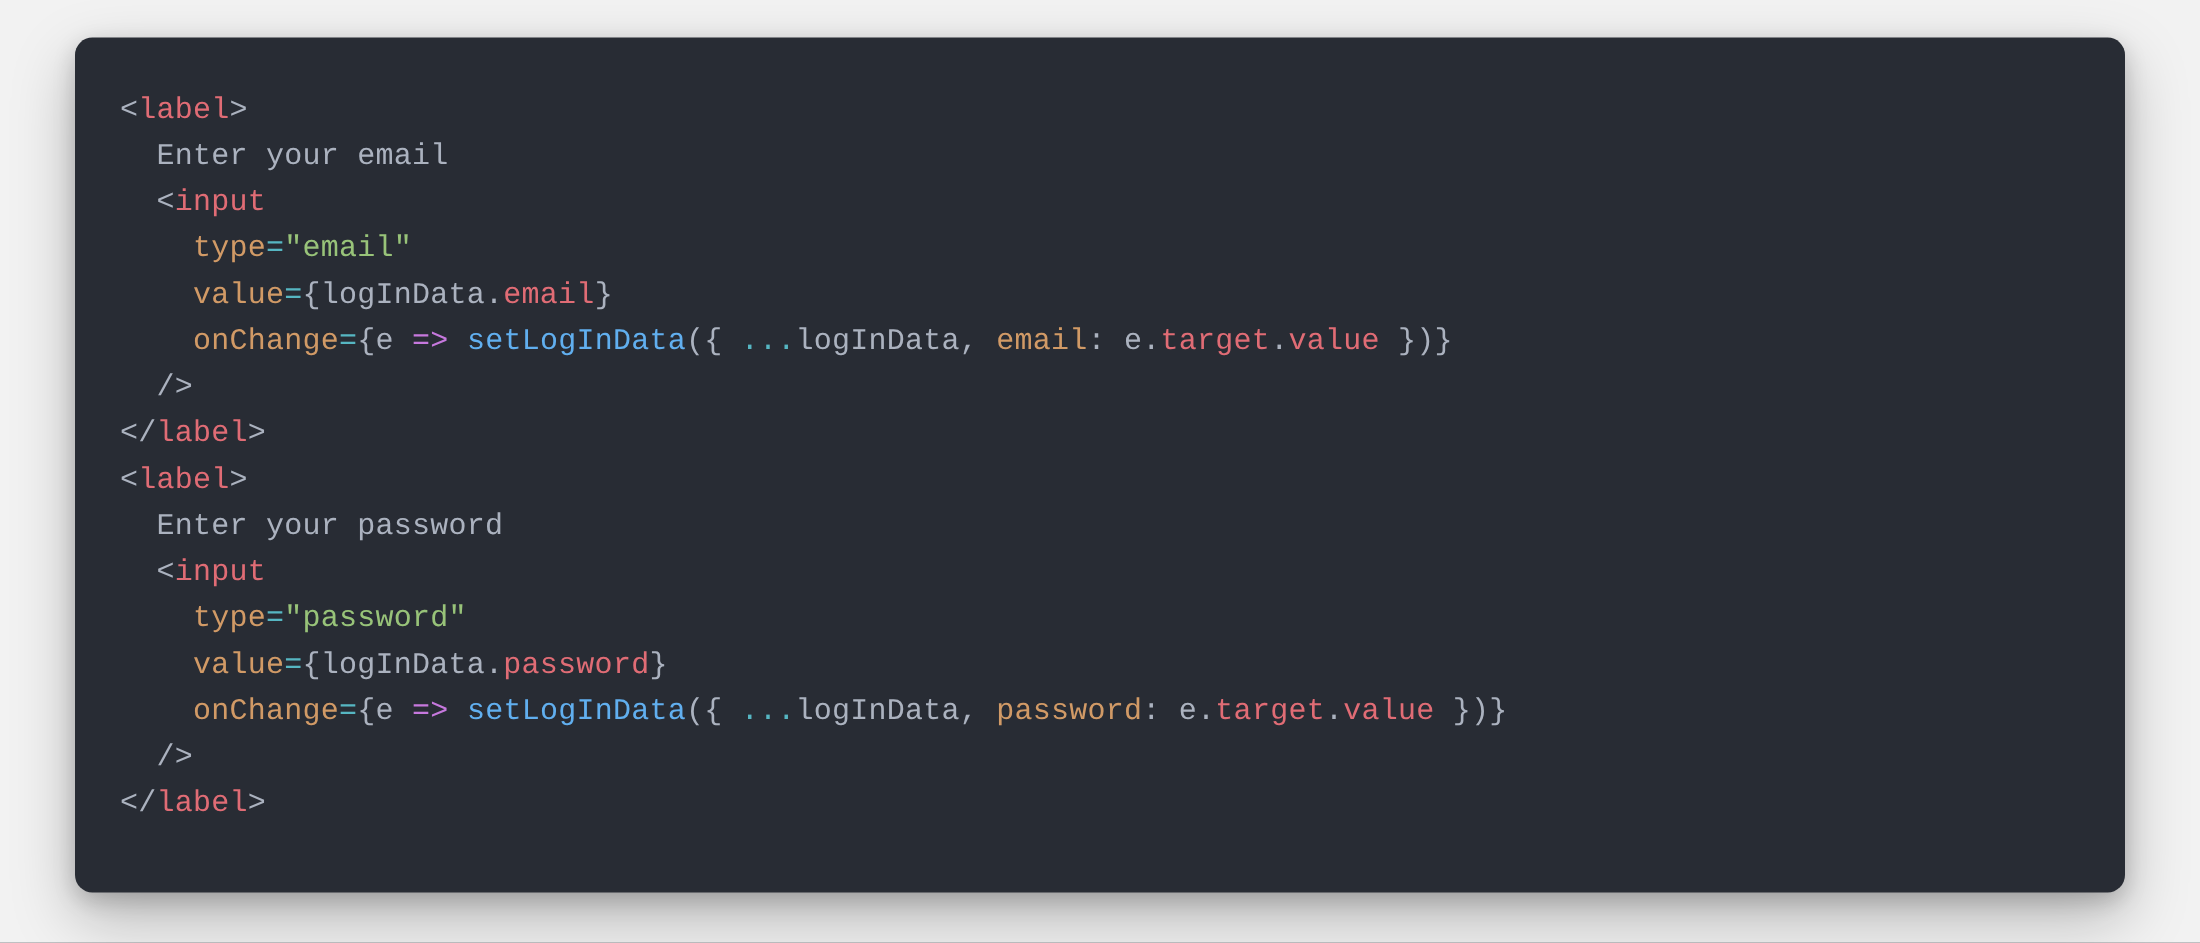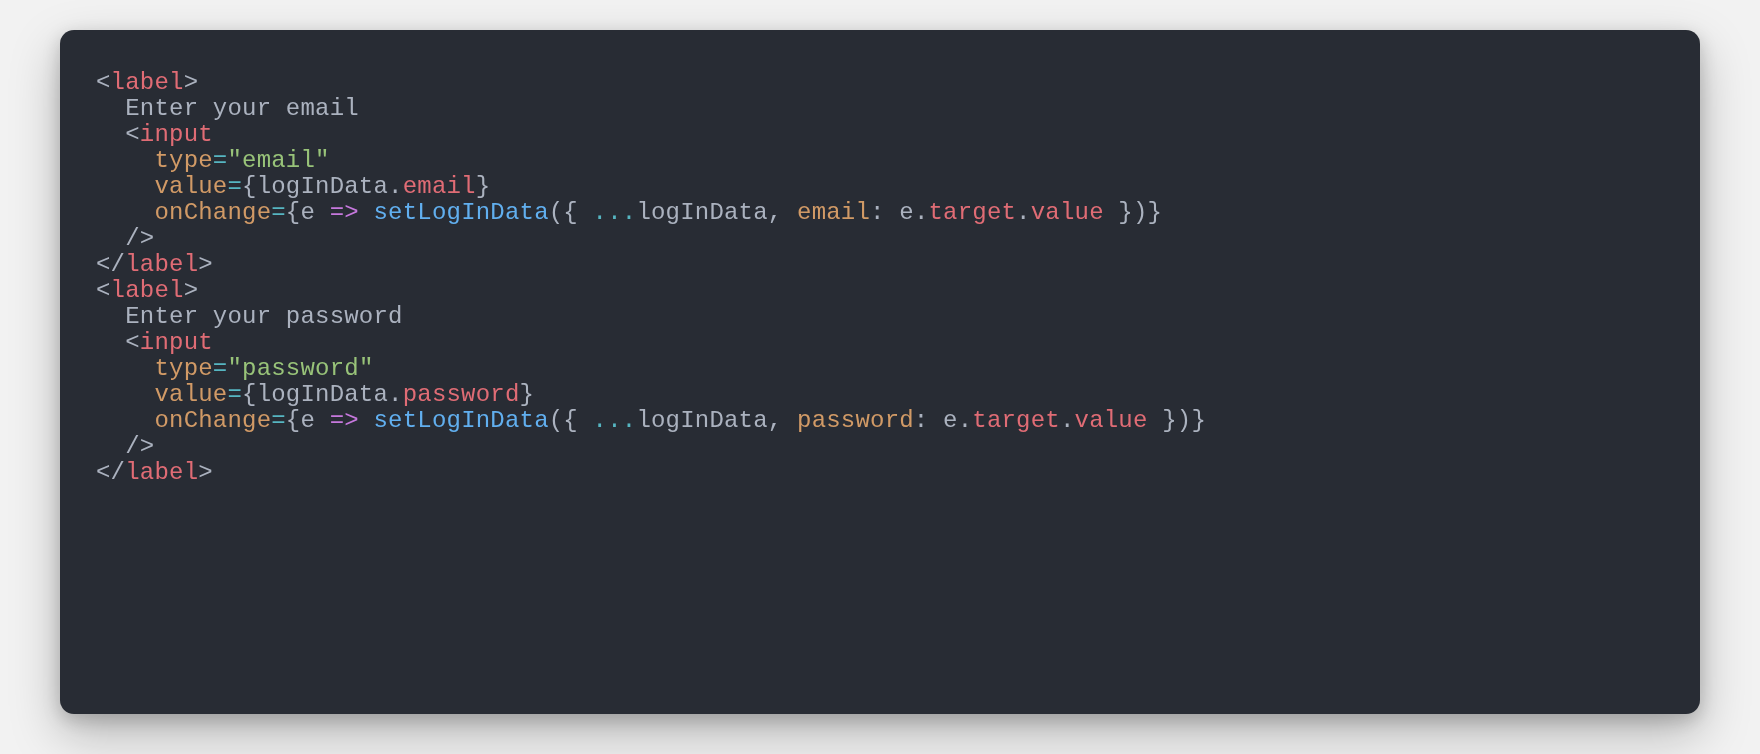--- a/index.html
+++ b/index.html
@@ -24,21 +24,21 @@
     padding: 40px 36px;
     box-sizing: border-box;
     height: 100%;
     overflow: hidden;
   }
   pre {
     margin: 0;
     white-space: pre;
     font-family: inherit;
     font-size: 24px;
-    line-height: 26px;
+    line-height: 37px;
     color: #abb2bf;
     letter-spacing: 0.2px;
   }
   .p  { color: #abb2bf; } 
   .t  { color: #e06c75; } 
   .a  { color: #d19a66; } 
   .o  { color: #56b6c2; } 
   .s  { color: #98c379; } 
   .v  { color: #abb2bf; } 
   .pr { color: #e06c75; } 

